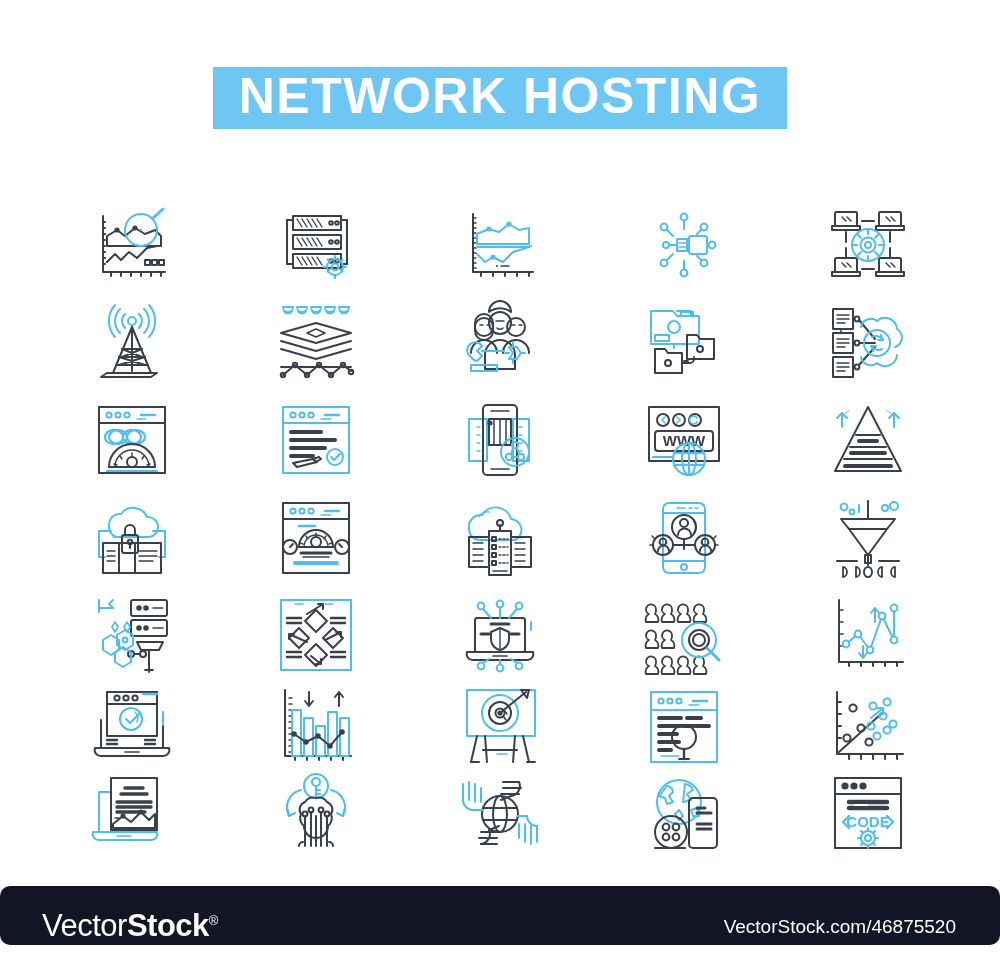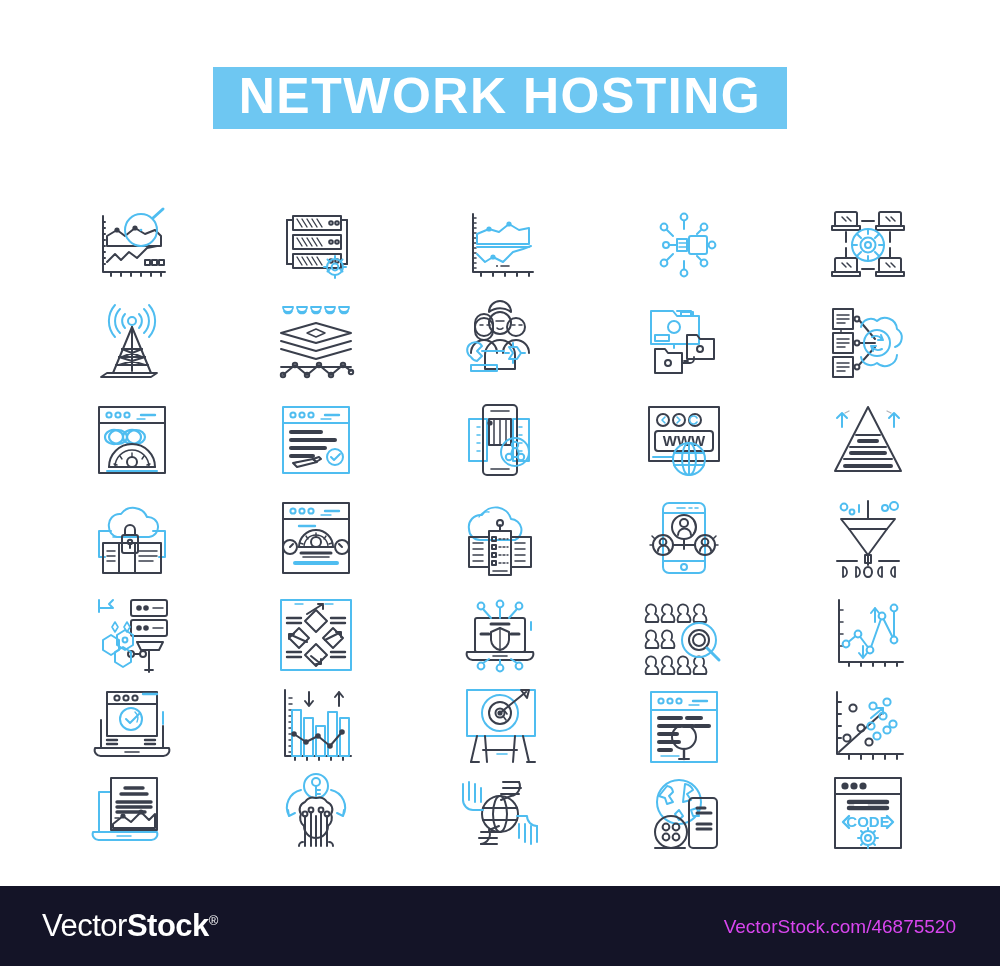--- a/index.html
+++ b/index.html
@@ -43,37 +43,38 @@
     grid-template-columns:repeat(5, 1fr);
     grid-template-rows:repeat(5, 1fr);
   }
   .cell{
     display:flex;align-items:center;justify-content:center;
     position:relative;
   }
   .cell svg{display:block;}
   
   .footer{
-    position:absolute;left:0;top:886px;width:1000px;height:80px;
+    position:absolute;left:0;top:886px;width:1000px;height:59px;
     background:#141427;
+    border-radius:10px;
   }
   .vs-logo{
     position:absolute;left:42px;top:22px;
     color:#ffffff;
     font-size:31px;
     font-family:"Liberation Sans", sans-serif;
     letter-spacing:-0.5px;
     white-space:nowrap;
   }
   .vs-logo .lite{font-weight:300;}
   .vs-logo .bold{font-weight:bold;}
   .vs-logo .reg{font-size:13px;vertical-align:super;font-weight:normal;}
   .vs-url{
     position:absolute;right:44px;top:30px;
-    color:#d946ef;
+    color:#ffffff;
     font-size:19px;
     font-family:"Liberation Sans", sans-serif;
     white-space:nowrap;
   }
   .hairline{
     position:absolute;left:0;top:884px;width:1000px;height:2px;background:#ffffff;
   }
 </style>
 </head>
 <body>

